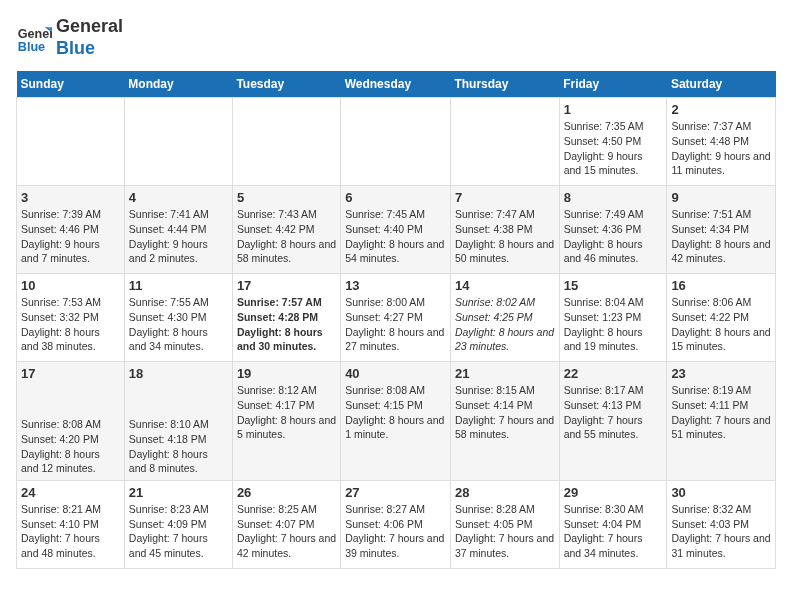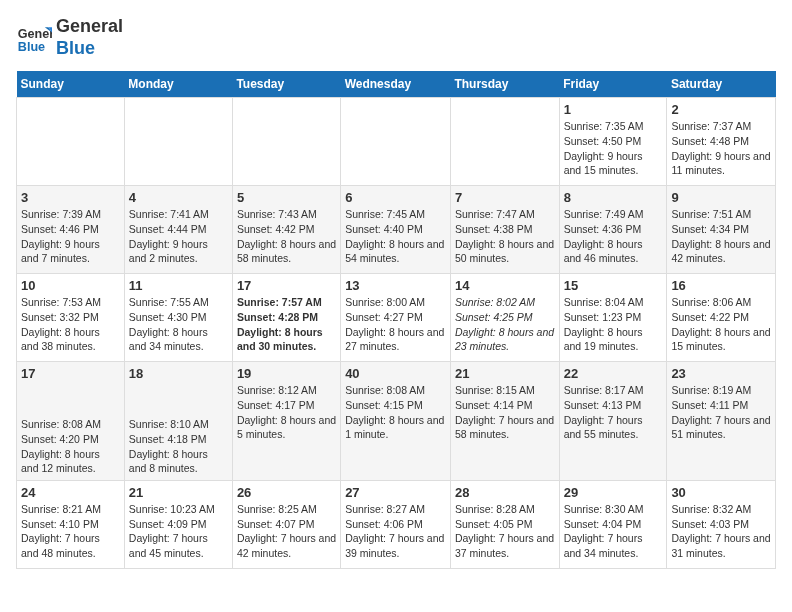--- a/index.html
+++ b/index.html
@@ -262,21 +262,21 @@
       </tr>
       <tr>
         <td>
           <div class="day-num">24</div>
           <div class="day-info" style="white-space: pre-line;">Sunrise: 8:21 AM
 Sunset: 4:10 PM
 Daylight: 7 hours and 48 minutes.</div>
         </td>
         <td>
           <div class="day-num">21</div>
-          <div class="day-info" style="white-space: pre-line;">Sunrise: 10:23 AM
+          <div class="day-info" style="white-space: pre-line;">Sunrise: 8:23 AM
 Sunset: 4:09 PM
 Daylight: 7 hours and 45 minutes.</div>
         </td>
         <td>
           <div class="day-num">26</div>
           <div class="day-info" style="white-space: pre-line;">Sunrise: 8:25 AM
 Sunset: 4:07 PM
 Daylight: 7 hours and 42 minutes.</div>
         </td>
         <td>

